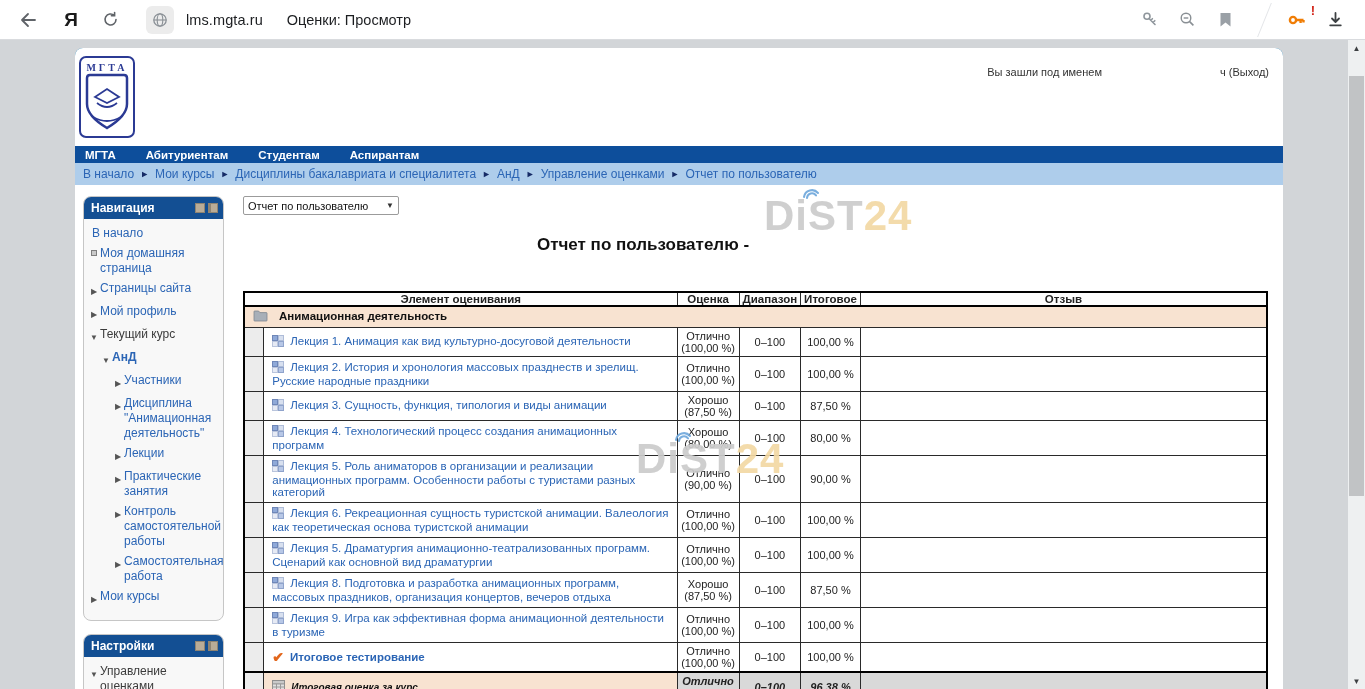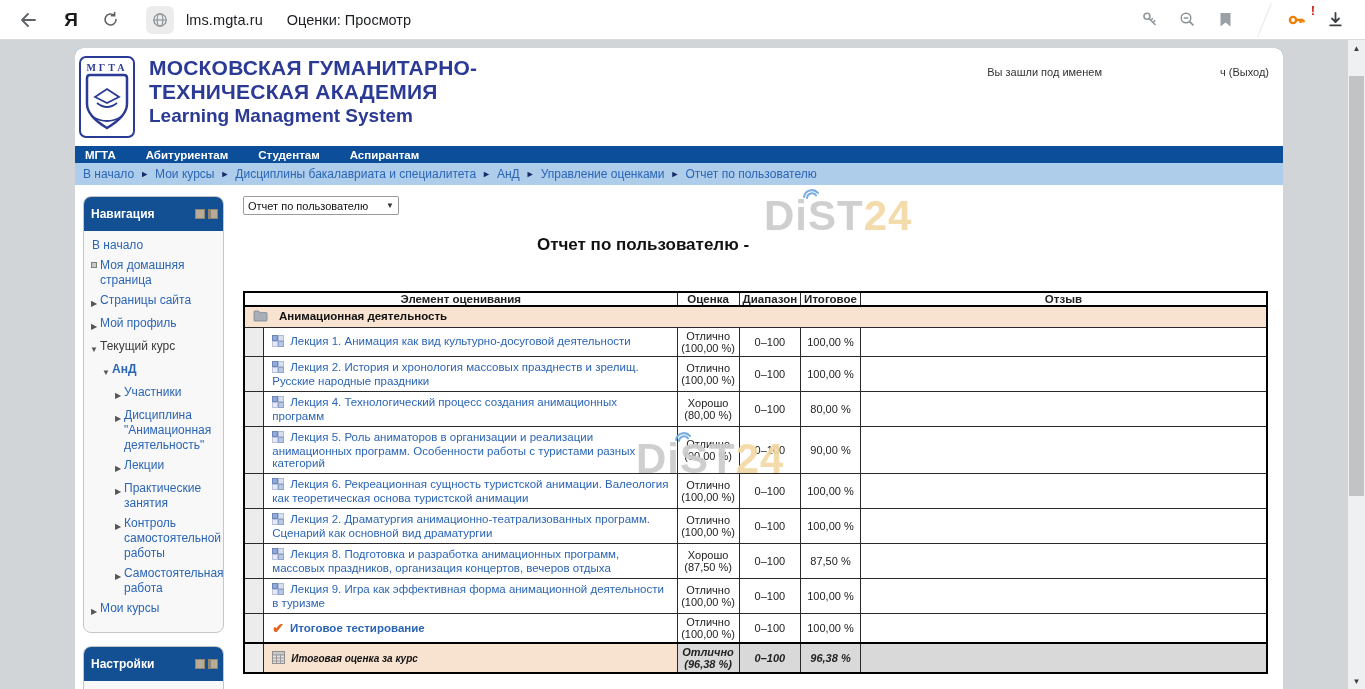--- a/index.html
+++ b/index.html
@@ -44,21 +44,21 @@
 
   .breadcrumb { height:22px; background:#aecdeb; display:flex; align-items:center; font-size:12px; padding-left:8px; gap:6px; white-space:nowrap; }
   .breadcrumb a { color:#2b65b5; text-decoration:none; cursor:pointer; }
   .breadcrumb .sep { color:#152a66; font-size:9px; }
 
   .content { position:relative; display:flex; height:521px; background:#fff; }
 
   
   .sidebar { width:149px; padding:11px 0 0 8px; flex:none; }
   .block { width:141px; border:1px solid #c6c6c6; border-radius:8px; background:#f8f8f8; margin-bottom:13px; overflow:hidden; }
-  .block-header { height:34px; background:#134f93; display:flex; align-items:center; padding:0 5px 0 7px; }
+  .block-header { height:22px; background:#134f93; display:flex; align-items:center; padding:0 5px 0 7px; }
   .block-header .bh-title { color:#fff; font-weight:bold; font-size:12px; flex:1; }
   .bh-ctrl { display:inline-block; width:10px; height:10px; margin-left:3px; cursor:pointer; }
   .bh-ctrl.min { background:#b9ac97; border:1px solid #8f8472; }
   .bh-ctrl.dock { background:#b9ac97; border:1px solid #8f8472; border-left:3px solid #8f8472; }
   .block-body { padding:7px 4px 8px 4px; }
   .nav-item { display:flex; align-items:flex-start; margin:0 0 5px 0; font-size:12px; line-height:15px; }
   .nav-item .tri { flex:none; width:12px; font-size:8px; color:#555; padding-top:3px; text-align:center; }
   .nav-item .sq { flex:none; width:12px; padding-top:4px; display:flex; justify-content:center; }
   .nav-item .sq i { width:6px; height:6px; background:#c9c9c9; border:1px solid #7e7e7e; display:block; }
   .nav-item .noicon { flex:none; width:4px; }
@@ -167,25 +167,20 @@
     <div class="site-header">
       <div class="logo-box">
         <span class="logo-abbr">МГТА</span>
         <svg width="44" height="58" viewBox="0 0 44 58">
           <path d="M5 2 h34 q3 0 3 3 v26 q0 12 -20 24 q-20 -12 -20 -24 v-26 q0 -3 3 -3 z" fill="#fff" stroke="#2b3a94" stroke-width="2.5"></path>
           <path d="M10 24 l12 -8 l12 8 l-12 6 z" fill="none" stroke="#2b3a94" stroke-width="1.8"></path>
           <path d="M12 30 q10 8 20 0" fill="none" stroke="#2b3a94" stroke-width="1.8"></path>
           <path d="M8 44 q14 8 28 0" fill="none" stroke="#2b3a94" stroke-width="1.8"></path>
         </svg>
       </div>
-      <div class="site-title">
-        <div class="l1">МОСКОВСКАЯ ГУМАНИТАРНО-</div>
-        <div class="l2">ТЕХНИЧЕСКАЯ АКАДЕМИЯ</div>
-        <div class="l3">Learning Managment System</div>
-      </div>
       <div class="login-line">
         <span>Вы зашли под именем</span><span class="login-gap"></span><span>ч (Выход)</span>
       </div>
     </div>
 
     <nav class="topnav" id="topnav">
         <a>МГТА</a>
         <a>Абитуриентам</a>
         <a>Студентам</a>
         <a>Аспирантам</a>
@@ -369,20 +364,33 @@
                   <td class="val">100,00 %</td>
                   <td class="feedback"></td>
                 </tr>
                 <tr>
                   <td class="indent"></td>
                   <td class="item-name"><span class="icell"><svg width="12" height="12" viewBox="0 0 12 12">
                         <rect x="0.5" y="0.5" width="5" height="5" fill="#8fa9d8" stroke="#6f87b8"></rect>
                         <rect x="6.5" y="0.5" width="5" height="5" fill="#d8e0ef" stroke="#aebcd8"></rect>
                         <rect x="0.5" y="6.5" width="5" height="5" fill="#e6eaf4" stroke="#b9c4dc"></rect>
                         <rect x="6.5" y="6.5" width="5" height="5" fill="#b7c7e6" stroke="#8fa3cb"></rect>
+                      </svg></span><a class="">Лекция 3. Сущность, функция, типология и виды анимации</a></td>
+                  <td class="val">Хорошо (87,50 %)</td>
+                  <td class="val">0–100</td>
+                  <td class="val">87,50 %</td>
+                  <td class="feedback"></td>
+                </tr>
+                <tr>
+                  <td class="indent"></td>
+                  <td class="item-name"><span class="icell"><svg width="12" height="12" viewBox="0 0 12 12">
+                        <rect x="0.5" y="0.5" width="5" height="5" fill="#8fa9d8" stroke="#6f87b8"></rect>
+                        <rect x="6.5" y="0.5" width="5" height="5" fill="#d8e0ef" stroke="#aebcd8"></rect>
+                        <rect x="0.5" y="6.5" width="5" height="5" fill="#e6eaf4" stroke="#b9c4dc"></rect>
+                        <rect x="6.5" y="6.5" width="5" height="5" fill="#b7c7e6" stroke="#8fa3cb"></rect>
                       </svg></span><a class="">Лекция 4. Технологический процесс создания анимационных программ</a></td>
                   <td class="val">Хорошо (80,00 %)</td>
                   <td class="val">0–100</td>
                   <td class="val">80,00 %</td>
                   <td class="feedback"></td>
                 </tr>
                 <tr>
                   <td class="indent"></td>
                   <td class="item-name"><span class="icell"><svg width="12" height="12" viewBox="0 0 12 12">
                         <rect x="0.5" y="0.5" width="5" height="5" fill="#8fa9d8" stroke="#6f87b8"></rect>
@@ -408,21 +416,21 @@
                   <td class="val">100,00 %</td>
                   <td class="feedback"></td>
                 </tr>
                 <tr>
                   <td class="indent"></td>
                   <td class="item-name"><span class="icell"><svg width="12" height="12" viewBox="0 0 12 12">
                         <rect x="0.5" y="0.5" width="5" height="5" fill="#8fa9d8" stroke="#6f87b8"></rect>
                         <rect x="6.5" y="0.5" width="5" height="5" fill="#d8e0ef" stroke="#aebcd8"></rect>
                         <rect x="0.5" y="6.5" width="5" height="5" fill="#e6eaf4" stroke="#b9c4dc"></rect>
                         <rect x="6.5" y="6.5" width="5" height="5" fill="#b7c7e6" stroke="#8fa3cb"></rect>
-                      </svg></span><a class="">Лекция 2. Драматургия анимационно-театрализованных программ. Сценарий как основной вид драматургии</a></td>
+                      </svg></span><a class="">Лекция 5. Драматургия анимационно-театрализованных программ. Сценарий как основной вид драматургии</a></td>
                   <td class="val">Отлично (100,00 %)</td>
                   <td class="val">0–100</td>
                   <td class="val">100,00 %</td>
                   <td class="feedback"></td>
                 </tr>
                 <tr>
                   <td class="indent"></td>
                   <td class="item-name"><span class="icell"><svg width="12" height="12" viewBox="0 0 12 12">
                         <rect x="0.5" y="0.5" width="5" height="5" fill="#8fa9d8" stroke="#6f87b8"></rect>
                         <rect x="6.5" y="0.5" width="5" height="5" fill="#d8e0ef" stroke="#aebcd8"></rect>

